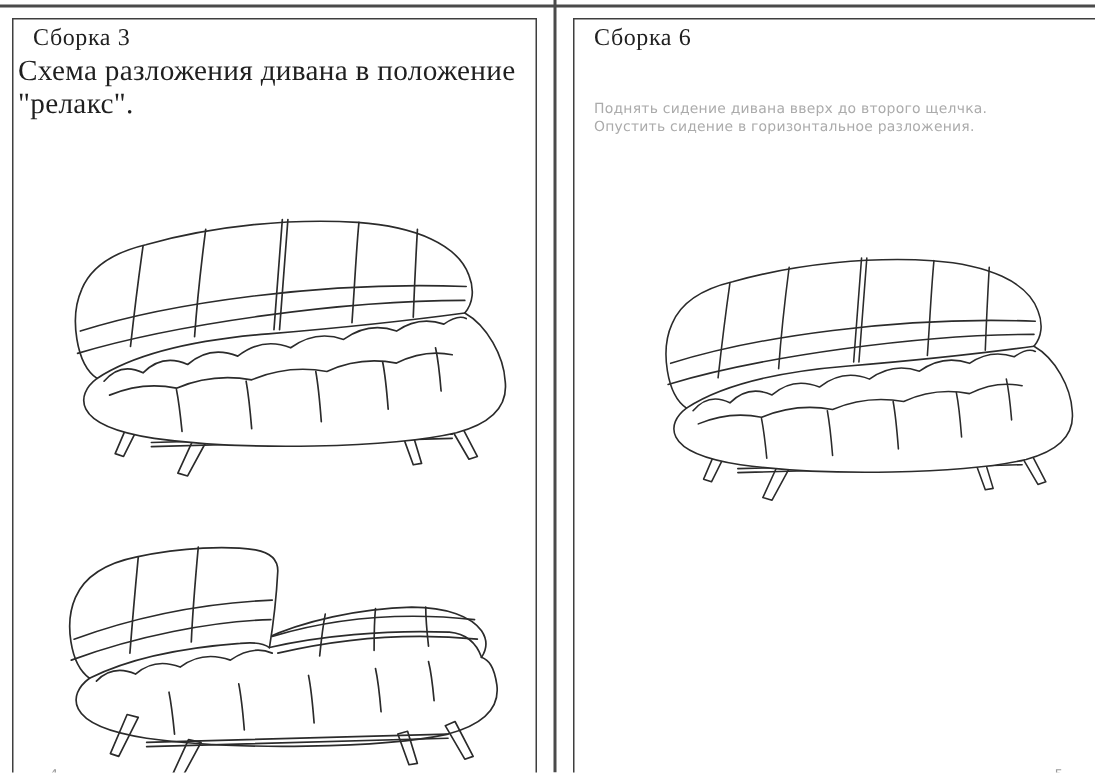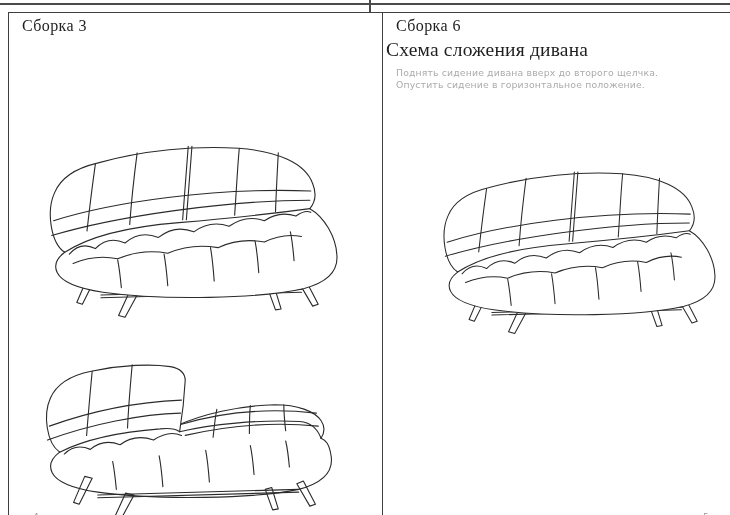--- a/index.html
+++ b/index.html
@@ -7,21 +7,21 @@
     width:730px;height:515px;position:relative;background:#ffffff;
     font-family:"Liberation Serif", serif;overflow:hidden;
   }
   .sheet-top-edge{
     position:absolute;left:0;top:3px;width:730px;height:2px;background:#4a4a4a;
   }
   .page-spine{
     position:absolute;left:369px;top:0;width:2px;height:515px;background:#4a4a4a;
   }
   .page{
-    position:absolute;top:12px;height:503px;overflow:hidden;background:#ffffff;padding-left:27px;
+    position:absolute;top:12px;height:503px;overflow:hidden;background:#ffffff;
   }
   .page-left{
     left:8px;width:348px;
     border-left:1.5px solid #3f3f3f;border-top:1.5px solid #3f3f3f;border-right:1.5px solid #3f3f3f;
   }
   .page-right{
     left:382px;width:348px;
     border-left:1.5px solid #3f3f3f;border-top:1.5px solid #3f3f3f;
   }
   .page-label{
@@ -136,37 +136,38 @@
       </g>
     </symbol>
   </defs>
 </svg>
 
 <div class="sheet-top-edge"></div>
 <div class="page-spine"></div>
 
 <section class="page page-left">
   <h2 class="page-label">Сборка 3</h2>
+  <h1 class="page-title">Схема разложения дивана в положение
+"релакс".</h1>
   <div class="figure fig-left-1">
     <svg viewBox="0 0 330 196" xmlns="http://www.w3.org/2000/svg" xmlns:xlink="http://www.w3.org/1999/xlink">
         <use href="#sofa-folded" xlink:href="#sofa-folded"></use>
       </svg>
   </div>
   <div class="figure fig-left-2">
     <svg viewBox="0 0 330 172" xmlns="http://www.w3.org/2000/svg" xmlns:xlink="http://www.w3.org/1999/xlink">
         <use href="#sofa-relax" xlink:href="#sofa-relax"></use>
       </svg>
   </div>
   <p class="page-number">4</p>
 </section>
 
 <section class="page page-right">
   <h2 class="page-label">Сборка 6</h2>
-  <h1 class="page-title">Схема сложения дивана</h1>
   <p class="instr instr-1">Поднять сидение дивана вверх до второго щелчка.
-Опустить сидение в горизонтальное положение.</p>
+Опустить сидение в горизонтальное разложения.</p>
   <div class="figure fig-right-1">
     <svg viewBox="0 0 330 196" xmlns="http://www.w3.org/2000/svg" xmlns:xlink="http://www.w3.org/1999/xlink">
         <use href="#sofa-folded" xlink:href="#sofa-folded"></use>
       </svg>
   </div>
   <p class="page-number">5</p>
 </section>
 
 </body></html>

